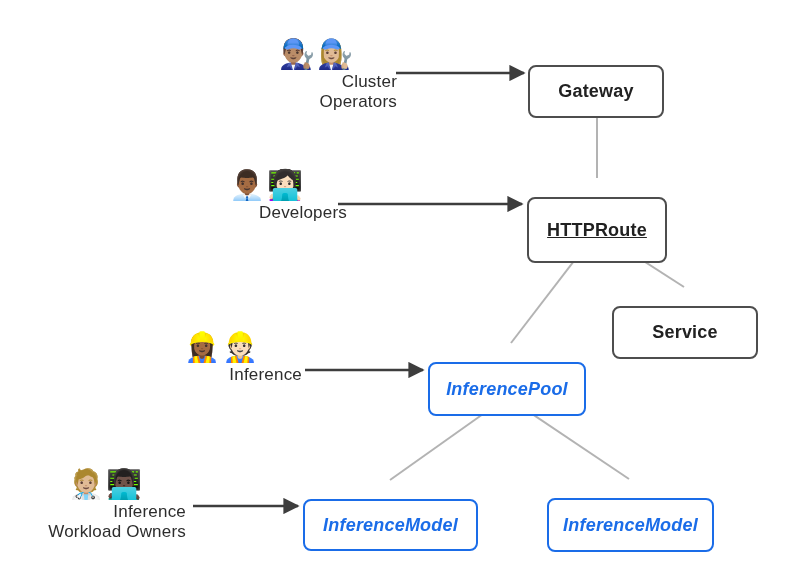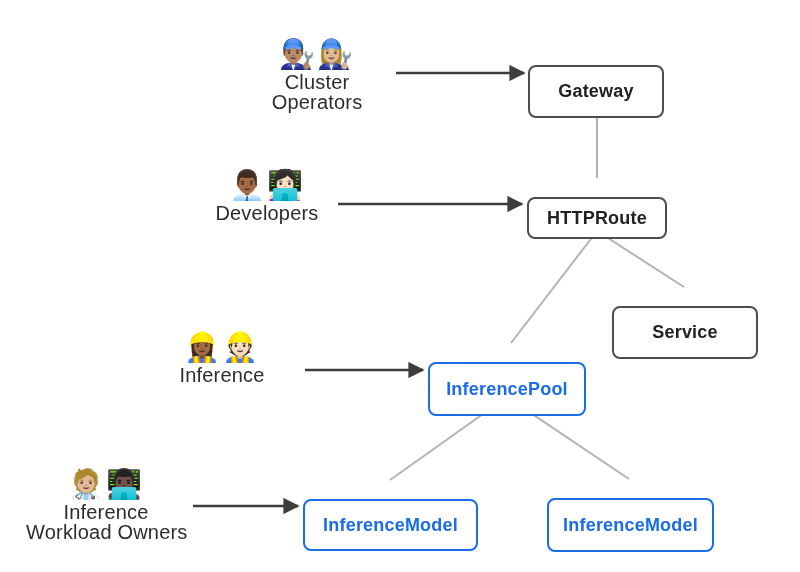--- a/index.html
+++ b/index.html
@@ -45,40 +45,42 @@
     text-align: center;
     margin-top: 19px;
   }
   .node.dark {
     border: 2.5px solid var(--node_border_dark);
     color: var(--node_text_dark);
   }
   .node.blue {
     border: 2px solid var(--accent_blue);
     color: var(--accent_blue);
+    font-style: italic;
   }
 
   .persona {
     position: absolute;
     text-align: center;
     color: var(--label_text);
   }
   .persona .emoji {
     display: block;
     font-size: 29px;
     line-height: 36px;
     letter-spacing: 2px;
     white-space: nowrap;
   }
   .persona .plabel {
     display: block;
-    font-size: 20px;
+    font-size: 17px;
     line-height: 20px;
     letter-spacing: 0.2px;
     white-space: nowrap;
+    text-align: right;
   }
 </style>
 </head>
 <body>
 
 <div class="canvas">
 
   <svg class="wires" viewBox="0 0 800 572">
     <defs>
       <marker id="arrowhead" viewBox="0 0 10 10" refX="9" refY="5" markerWidth="6.5" markerHeight="6.5" orient="auto-start-reverse">
@@ -117,21 +119,21 @@
   <div class="persona" style="left:26px; top:466px; width:160px;">
     <span class="emoji">🧑🏼‍⚕️👨🏿‍💻</span>
     <span class="plabel">Inference</span>
     <span class="plabel">Workload Owners</span>
   </div>
 
   <div class="node dark" style="left:528px; top:46px; width:136px; height:53px;">
     <span>Gateway</span>
   </div>
 
-  <div class="node dark" style="left:527px; top:178px; width:140px; height:42px;">
+  <div class="node dark" style="left:527px; top:178px; width:140px; height:66px;text-decoration:underline;">
     <span>HTTPRoute</span>
   </div>
 
   <div class="node dark" style="left:612px; top:287px; width:146px; height:53px;">
     <span>Service</span>
   </div>
 
   <div class="node blue" style="left:428px; top:343px; width:158px; height:54px;">
     <span>InferencePool</span>
   </div>

